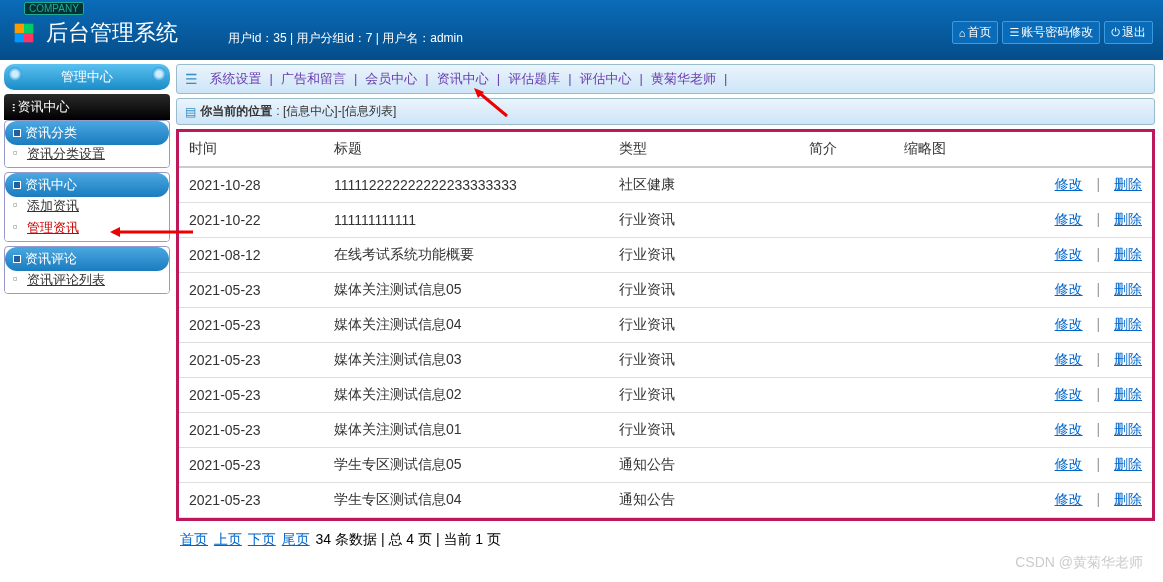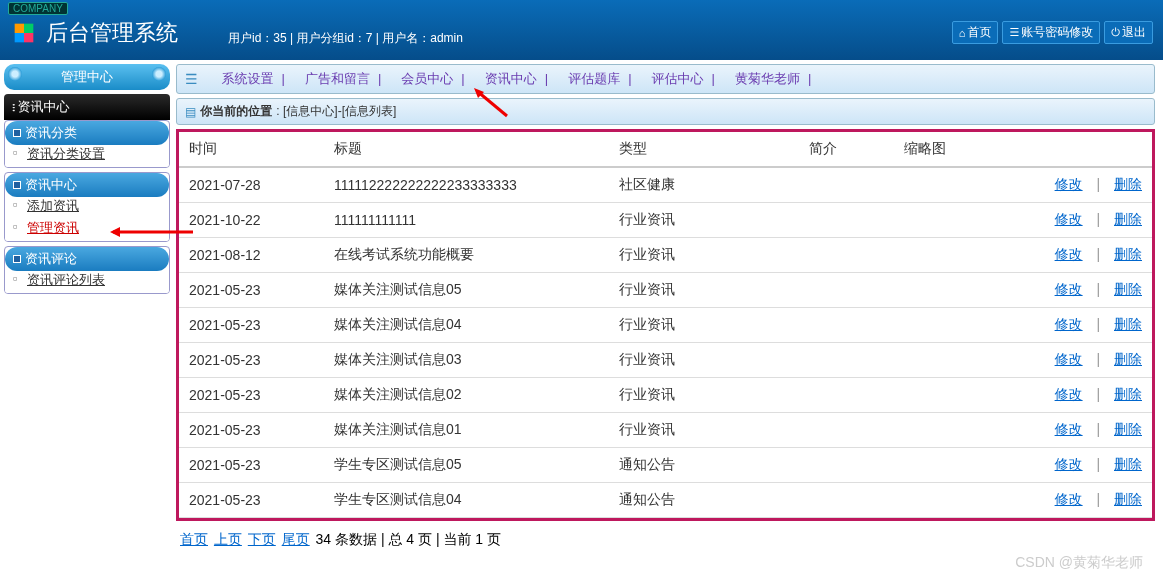--- a/index.html
+++ b/index.html
@@ -1,18 +1,18 @@
 <!DOCTYPE html>
 <html><head>
 <meta charset="utf-8">
 <style>
 * { margin: 0; padding: 0; box-sizing: border-box; }
 body { font-family: Arial, "Microsoft YaHei", sans-serif; font-size: 13px; background: #fff; width: 1163px; }
 .header { background: linear-gradient(to bottom, #0a6cb8, #054d8a); height: 60px; display: flex; align-items: center; padding: 0 10px; color: #fff; position: relative; }
-.company-tag { position: absolute; top: 2px; left: 8px; font-size: 10px; border: 1px solid #2a9; color: #2a9; padding: 0 4px; background: #033; border-radius: 2px; }
+.company-tag { position: absolute; top: 2px; left: 24px; font-size: 10px; border: 1px solid #2a9; color: #2a9; padding: 0 4px; background: #033; border-radius: 2px; }
 .logo { width: 28px; height: 28px; margin-right: 8px; margin-top: 5px; }
 .sys-title { font-size: 22px; margin-right: 50px; margin-top: 5px; }
 .user-info { font-size: 12px; margin-top: 16px; text-align: right; }
 .header-right { margin-left: auto; display: flex; gap: 4px; margin-top: 5px; }
 .header-btn { background: #0a6cb8; border: 1px solid #3a9ce0; color: #fff; padding: 2px 6px; font-size: 12px; cursor: pointer; border-radius: 2px; display: flex; align-items: center; gap: 2px; }
 .header-btn .ico { font-size: 11px; }
 .main { display: flex; }
 .sidebar { width: 174px; padding: 4px; }
 .mgmt-bar { background: linear-gradient(to bottom, #5bc0f0, #1a8cc8); color: #fff; text-align: center; padding: 4px; border-radius: 10px; font-size: 13px; position: relative; margin-bottom: 4px; }
 .mgmt-bar::before, .mgmt-bar::after { content: ""; position: absolute; top: 3px; width: 14px; height: 14px; background: radial-gradient(circle, #cceeff 30%, #2a9cd8 70%); border-radius: 50%; }
@@ -22,21 +22,21 @@
 .side-head .dots { letter-spacing: -2px; font-size: 10px; }
 .side-group { border: 1px solid #99c; margin-bottom: 4px; border-radius: 4px; overflow: hidden; }
 .side-group-head { background: linear-gradient(to bottom, #4aa8e0, #1a7cc0); color: #fff; padding: 3px 8px; display: flex; align-items: center; gap: 4px; font-size: 13px; border-radius: 12px; }
 .side-group-head .sq { width: 8px; height: 8px; background: #2060a0; border: 1px solid #fff; }
 .side-item { padding: 0 8px 4px 22px; color: #333; cursor: pointer; text-decoration: underline; font-size: 13px; position: relative; background: #fff; }
 .side-item::before { content: "▫"; position: absolute; left: 8px; color: #888; }
 .side-item.active { color: #c00; }
 .content { flex: 1; padding: 4px 8px 4px 2px; }
 .topnav { background: linear-gradient(to bottom, #eaf4fc, #cde5f7); border: 1px solid #9bc; padding: 5px 8px; display: flex; align-items: center; gap: 4px; border-radius: 3px; }
 .topnav .burger { color: #3a8cc0; font-size: 14px; }
-.topnav a { color: #6a3cb0; text-decoration: none; padding: 0 8px; cursor: pointer; margin-left: 12px; }
+.topnav a { color: #6a3cb0; text-decoration: none; padding: 0 8px; cursor: pointer; }
 .topnav .sep { color: #6a3cb0; }
 .breadcrumb { background: linear-gradient(to bottom, #eaf4fc, #cde5f7); border: 1px solid #9bc; padding: 4px 8px; margin-top: 4px; font-size: 12px; color: #333; display: flex; align-items: center; gap: 4px; border-radius: 3px; }
 .breadcrumb .ico { color: #3a8cc0; }
 .table-wrap { border: 3px solid #be185d; margin-top: 4px; }
 table { width: 100%; border-collapse: collapse; }
 th { text-align: left; padding: 8px 10px; border-bottom: 2px solid #ccc; font-weight: normal; color: #333; font-size: 14px; }
 td { padding: 8px 10px; border-bottom: 1px solid #ddd; font-size: 14px; color: #333; }
 .actions { text-align: right; white-space: nowrap; margin-top: 48px; }
 .actions a { color: #0066cc; text-decoration: underline; cursor: pointer; }
 .actions .asep { color: #999; margin: 0 10px; }
@@ -126,21 +126,21 @@
           <th style="width:145px">时间</th>
           <th style="width:285px">标题</th>
           <th style="width:190px">类型</th>
           <th style="width:95px">简介</th>
           <th style="width:90px">缩略图</th>
           <th></th>
         </tr>
           </thead>
         <tbody id="tbody">
             <tr>
-              <td>2021-07-28</td>
+              <td>2021-10-28</td>
     <td>111112222222222233333333</td>
     <td>社区健康</td>
     <td></td>
     <td></td>
     <td class="actions">
       <a>修改</a>
       <span class="asep">|</span>
       <a>删除</a>
     </td>
             </tr>

